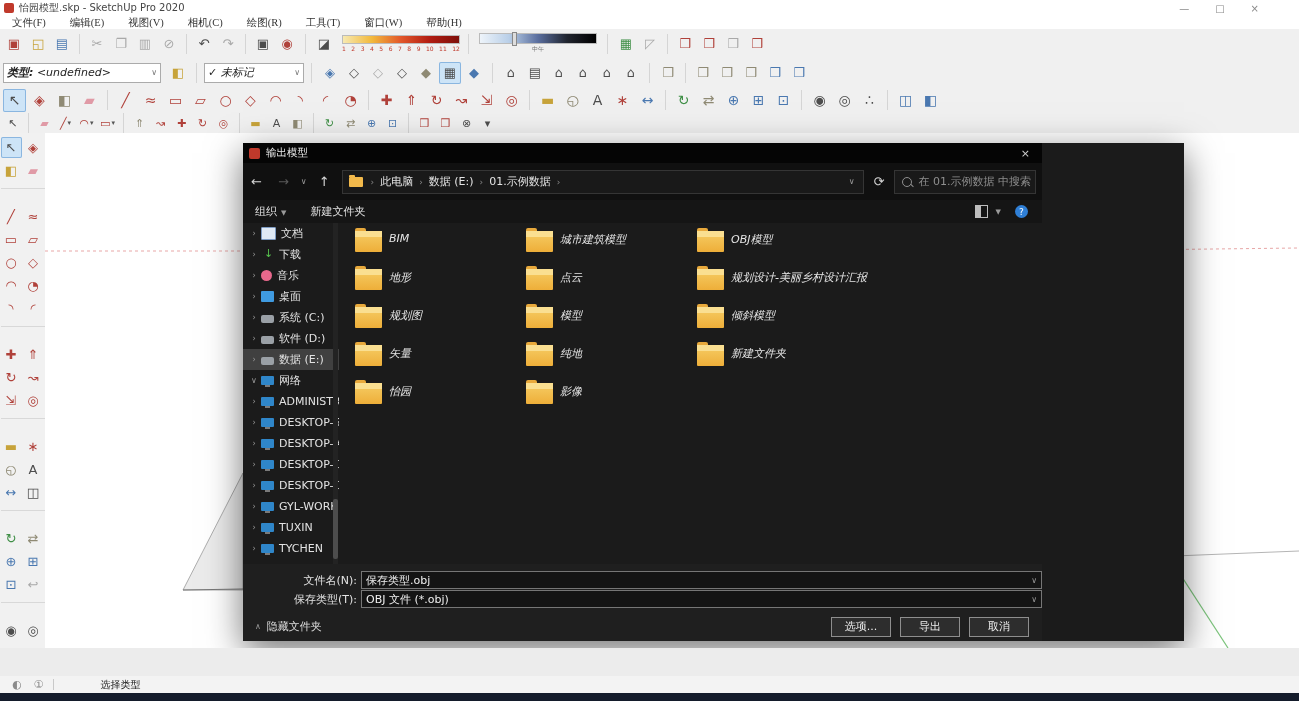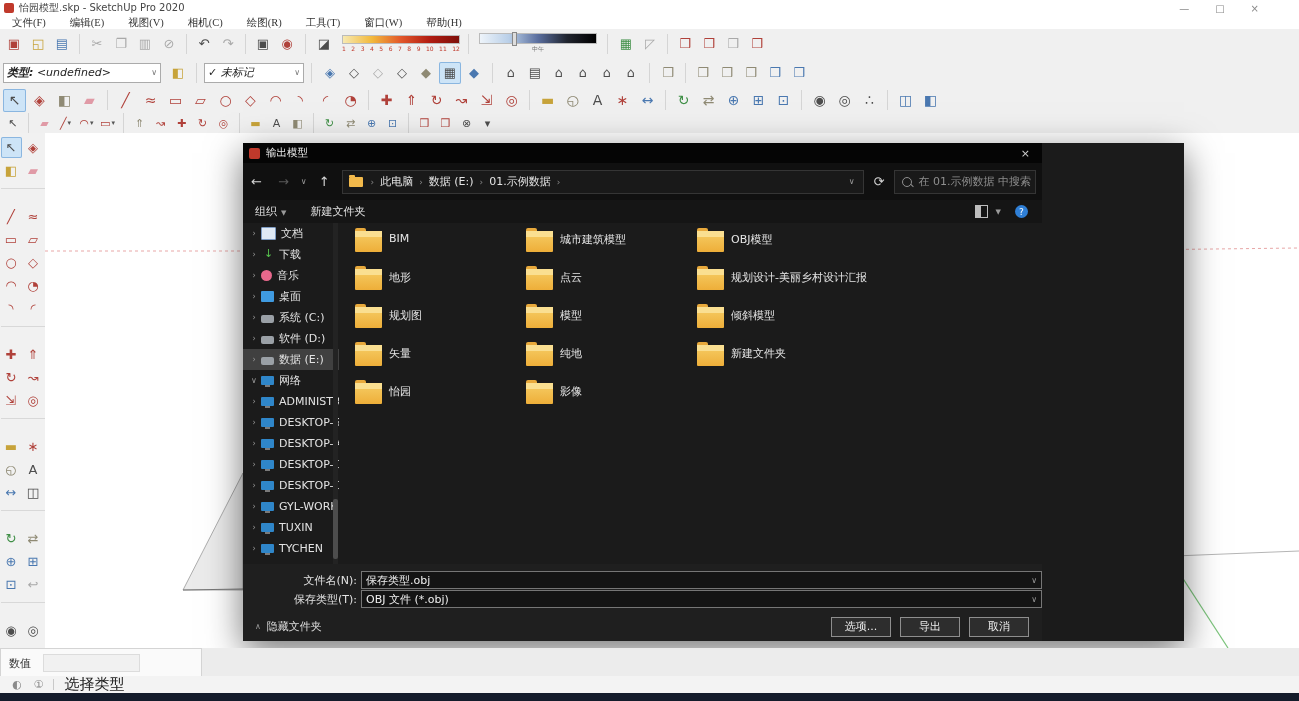--- a/index.html
+++ b/index.html
@@ -90,21 +90,21 @@
   .i-computer{background:#2f86c9;height:9px;}
   .i-computer::after{content:"";position:absolute;left:4px;top:9px;width:5px;height:2px;background:#7a7a7a;}
   #side-scroll{left:90px;top:0;width:5px;height:341px;background:#232323;}
   #side-thumb{left:0;top:276px;width:5px;height:60px;background:#4d4d4d;border-radius:2px;position:absolute;}
 
   #folder-grid{left:112px;top:4px;width:560px;display:grid;grid-template-columns:171px 171px 218px;grid-auto-rows:38px;}
   .folder-cell{display:flex;align-items:flex-start;gap:7px;color:#e6e6e6;padding-top:3px;}
   .folder-ic{width:27px;height:21px;background:linear-gradient(#f6ce66,#eeae39);border-radius:1px;position:relative;flex:none;margin-top:1px;}
   .folder-ic::before{content:"";position:absolute;top:-3px;left:0;width:11px;height:3px;background:#e8a93c;border-radius:2px 2px 0 0;}
   .folder-ic::after{content:"";position:absolute;top:0;left:0;width:27px;height:6px;background:#fadf91;}
-  .folder-label{padding-top:2px;white-space:nowrap;}
+  .folder-label{padding-top:2px;white-space:nowrap;font-style:italic;}
 
   #dlg-footer{left:0;top:421px;width:799px;height:77px;background:#1f1f1f;}
   .frow{position:absolute;left:0;width:799px;height:18px;display:flex;align-items:center;}
   .flabel{width:68px;text-align:right;color:#e2e2e2;flex:none;margin-left:46px;}
   .finput{margin-left:4px;width:716px;height:16px;background:#141414;border:1px solid #767676;color:#efefef;display:flex;align-items:center;padding:0 4px;font-size:11px;}
   .finput .fv{flex:1;white-space:nowrap;overflow:hidden;}
   .finput .ca{color:#9a9a9a;font-size:8px;}
   #dlg-bottombar{position:absolute;left:0;top:48px;width:799px;height:29px;display:flex;align-items:center;}
   #hide-folders{color:#dcdcdc;padding-left:12px;display:flex;align-items:center;gap:6px;}
   #hide-chev{font-size:8px;color:#9a9a9a;}
@@ -113,21 +113,21 @@
   #btn-cancel{margin-right:13px;}
 
   
   #bottombar{left:0;top:648px;width:1299px;height:45px;background:#ececec;}
   #measure-panel{position:absolute;left:0;top:0;width:200px;height:28px;background:#fafafa;border:1px solid #d4d4d4;display:flex;align-items:center;}
   #measure-label{font-size:11px;color:#333;padding:0 8px;}
   #measure-input{width:95px;height:16px;background:#f1f1f1;border:1px solid #dcdcdc;margin-left:4px;}
   #statusrow{position:absolute;left:0;top:28px;width:1299px;height:17px;display:flex;align-items:center;background:#f3f3f3;}
   .st-ic{color:#8a8a8a;font-size:11px;margin-left:12px;}
   #status-div{width:1px;height:11px;background:#c9c9c9;margin:0 10px;}
-  #status-text{font-size:15px;color:#222;}
+  #status-text{font-size:10px;color:#222;margin-left:36px;}
   #taskbar-strip{left:0;top:693px;width:1299px;height:8px;background:#141c2b;}
 </style>
 </head>
 <body>
 
 <div id="app">
 
   <div id="titlebar" class="abs">
     <span id="app-icon"></span>
     <span>怡园模型.skp - SketchUp Pro 2020</span>
@@ -609,24 +609,20 @@
           <span>隐藏文件夹</span>
         </span>
         <span class="dbtn" id="btn-options">选项...</span>
         <span class="dbtn">导出</span>
         <span class="dbtn" id="btn-cancel">取消</span>
       </div>
     </div>
   </div>
 
   <div id="bottombar" class="abs">
-    <div id="measure-panel">
-      <span id="measure-label">数值</span>
-      <span id="measure-input"></span>
-    </div>
     <div id="statusrow">
       <span class="st-ic">◐</span>
       <span class="st-ic">①</span>
       <span id="status-div"></span>
       <span id="status-text">选择类型</span>
     </div>
   </div>
   <div id="taskbar-strip" class="abs"></div>
 
 </div>

